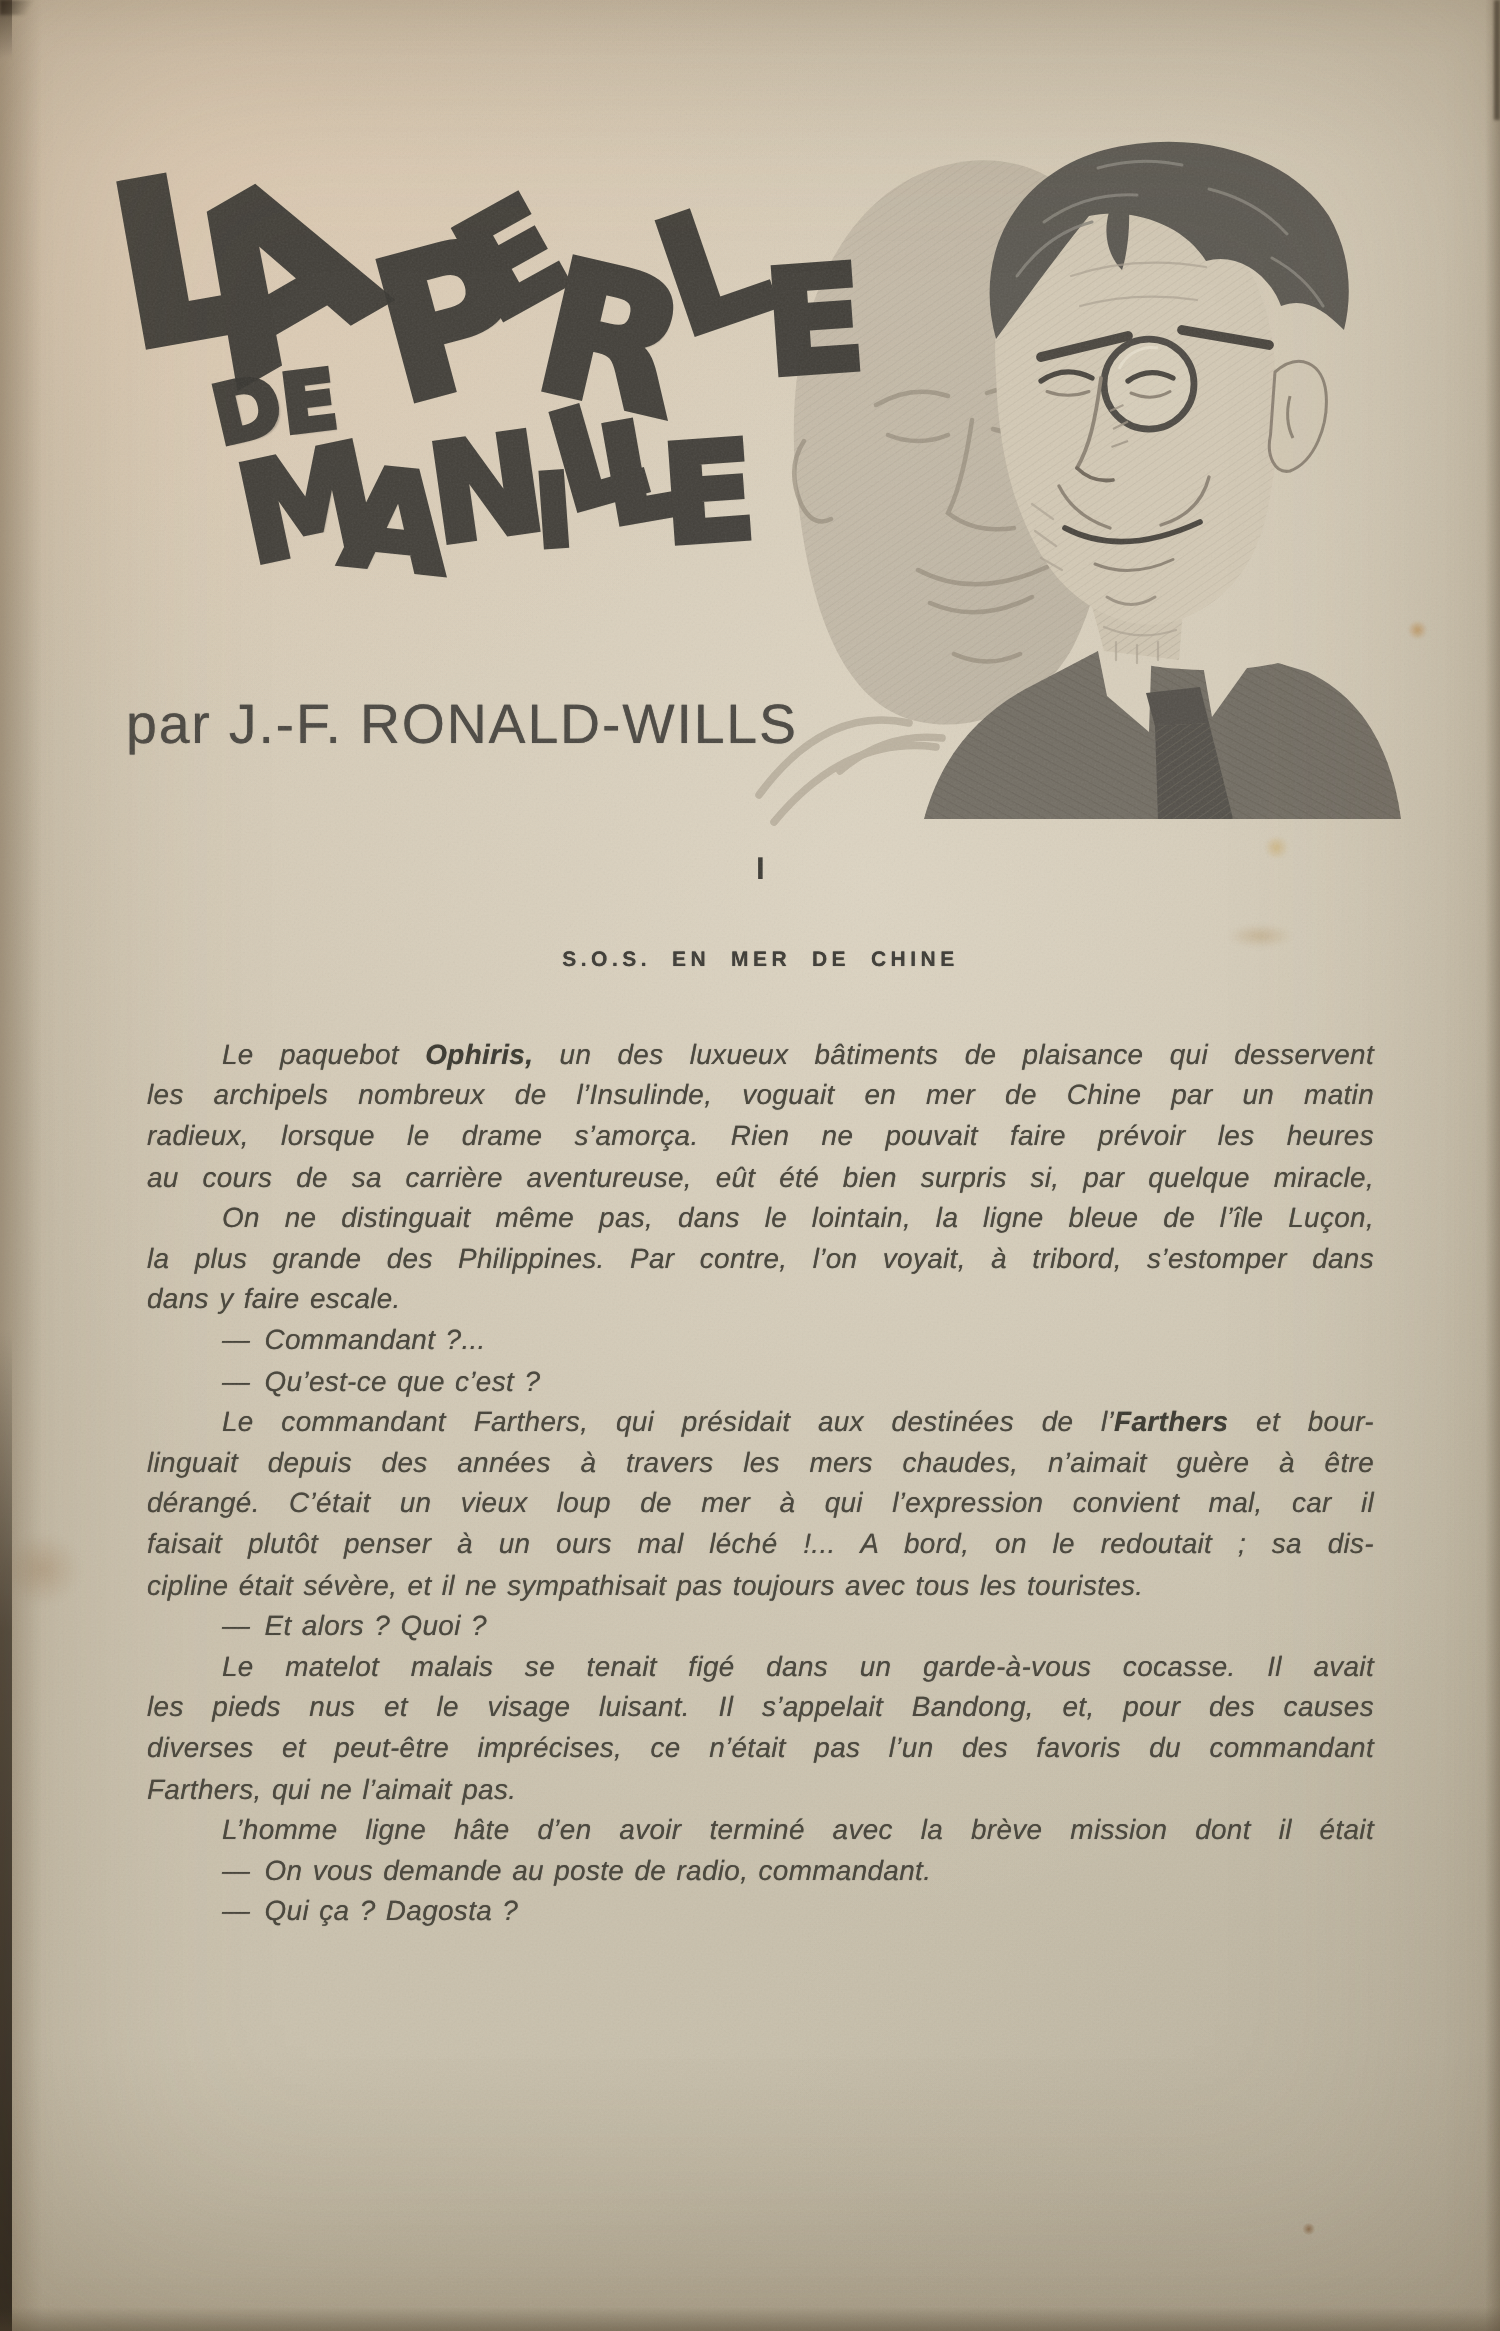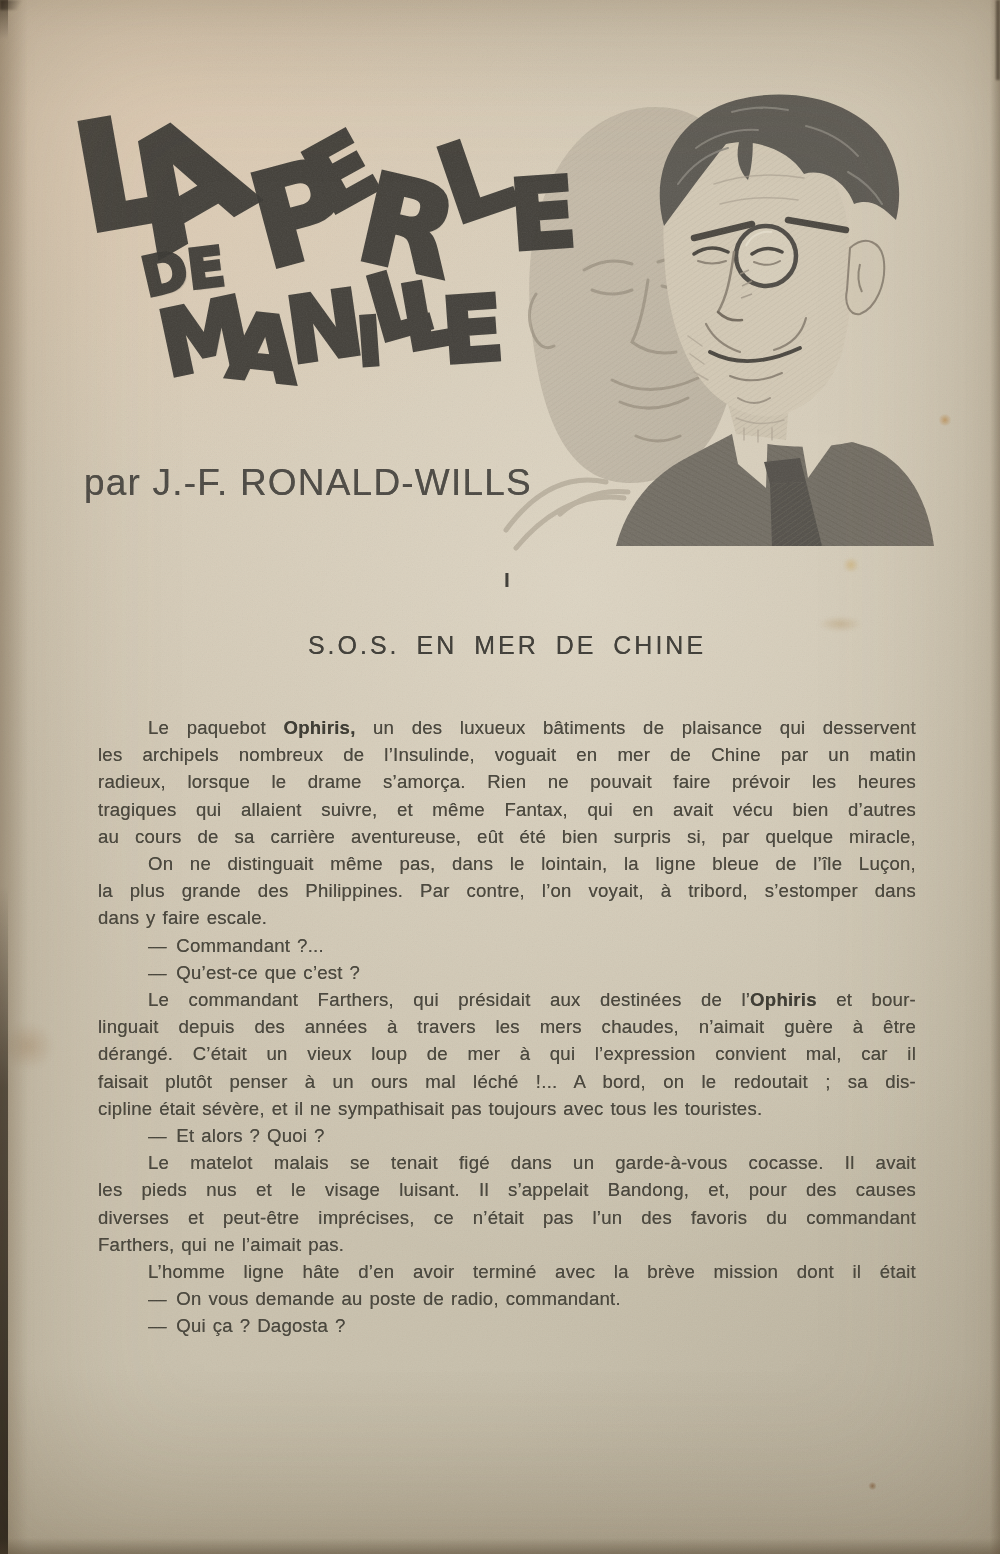--- a/index.html
+++ b/index.html
@@ -58,27 +58,27 @@
   #word-manille .ch5{transform:rotate(-14deg) translateY(2px);margin-left:-8px;}
   #word-manille .ch6{transform:rotate(-8deg) translateY(14px);margin-left:-28px;}
   #word-manille .ch7{transform:rotate(-2deg) translateY(30px);margin-left:-18px;}
 
   
   #author-line{position:absolute;z-index:3;left:84px;top:462px;font-size:37px;color:#4b4842;
     letter-spacing:1.2px;text-shadow:0 0 .6px rgba(75,72,66,.8);}
   #chapter-number{position:absolute;z-index:3;left:98px;top:568px;width:818px;text-align:center;
     font-weight:bold;font-size:21px;color:#3d3b35;}
   #chapter-title{position:absolute;z-index:3;left:98px;top:631px;width:818px;text-align:center;
-    font-weight:normal;font-size:25px;letter-spacing:3px;word-spacing:7px;color:#3d3b35;
+    font-weight:bold;font-size:14px;letter-spacing:3px;word-spacing:7px;color:#3d3b35;
     text-shadow:0 0 .5px rgba(61,59,53,.9);}
 
   
-  #body-text{position:absolute;z-index:3;left:98px;top:714px;width:818px;
+  #body-text{position:absolute;z-index:3;left:98px;top:689px;width:818px;
     font-size:18.6px;line-height:27.2px;color:#464339;word-spacing:.08em;letter-spacing:.012em;
-    text-shadow:0 0 .55px rgba(70,67,57,.75);}
+    text-shadow:0 0 .55px rgba(70,67,57,.75);font-style:italic;}
   #body-text .para{margin:0;}
   #body-text .line{min-height:27.2px;}
   #body-text .line.jl{text-align:justify;text-align-last:justify;}
   #body-text .line.first{padding-left:50px;}
   #body-text b{font-weight:bold;color:#3a382f;}
 
   
   #illustration{position:absolute;z-index:2;left:500px;top:84px;width:480px;height:468px;opacity:.95;}
 
   .noise{position:absolute;left:0;top:0;z-index:6;pointer-events:none;}
@@ -206,36 +206,35 @@
   <div id="author-line">par J.-F. RONALD-WILLS</div>
 
   <div id="chapter-number">I</div>
   <div id="chapter-title">S.O.S. EN MER DE CHINE</div>
 
   <div id="body-text">
       <div class="para prose">
         <div class="line jl first"><span>Le paquebot </span><b>Ophiris,</b><span> un des luxueux bâtiments de plaisance qui desservent</span></div>
         <div class="line jl"><span>les archipels nombreux de l’Insulinde, voguait en mer de Chine par un matin</span></div>
         <div class="line jl"><span>radieux, lorsque le drame s’amorça. Rien ne pouvait faire prévoir les heures</span></div>
-        <div class="line jl"><span>tragiques qui allaient suivre, et même Fantax, qui en avait vécu bien d’autres</span></div>
         <div class="line jl"><span>au cours de sa carrière aventureuse, eût été bien surpris si, par quelque miracle,</span></div>
       </div>
       <div class="para prose">
         <div class="line jl first"><span>On ne distinguait même pas, dans le lointain, la ligne bleue de l’île Luçon,</span></div>
         <div class="line jl"><span>la plus grande des Philippines. Par contre, l’on voyait, à tribord, s’estomper dans</span></div>
         <div class="line"><span>dans y faire escale.</span></div>
       </div>
       <div class="para dialogue">
         <div class="line first"><span>— Commandant ?...</span></div>
       </div>
       <div class="para dialogue">
         <div class="line first"><span>— Qu’est-ce que c’est ?</span></div>
       </div>
       <div class="para prose">
-        <div class="line jl first"><span>Le commandant Farthers, qui présidait aux destinées de l’</span><b>Ophiris</b><span> et bour-</span></div>
+        <div class="line jl first"><span>Le commandant Farthers, qui présidait aux destinées de l’</span><b>Farthers</b><span> et bour-</span></div>
         <div class="line jl"><span>linguait depuis des années à travers les mers chaudes, n’aimait guère à être</span></div>
         <div class="line jl"><span>dérangé. C’était un vieux loup de mer à qui l’expression convient mal, car il</span></div>
         <div class="line jl"><span>faisait plutôt penser à un ours mal léché !... A bord, on le redoutait ; sa dis-</span></div>
         <div class="line"><span>cipline était sévère, et il ne sympathisait pas toujours avec tous les touristes.</span></div>
       </div>
       <div class="para dialogue">
         <div class="line first"><span>— Et alors ? Quoi ?</span></div>
       </div>
       <div class="para prose">
         <div class="line jl first"><span>Le matelot malais se tenait figé dans un garde-à-vous cocasse. Il avait</span></div>

